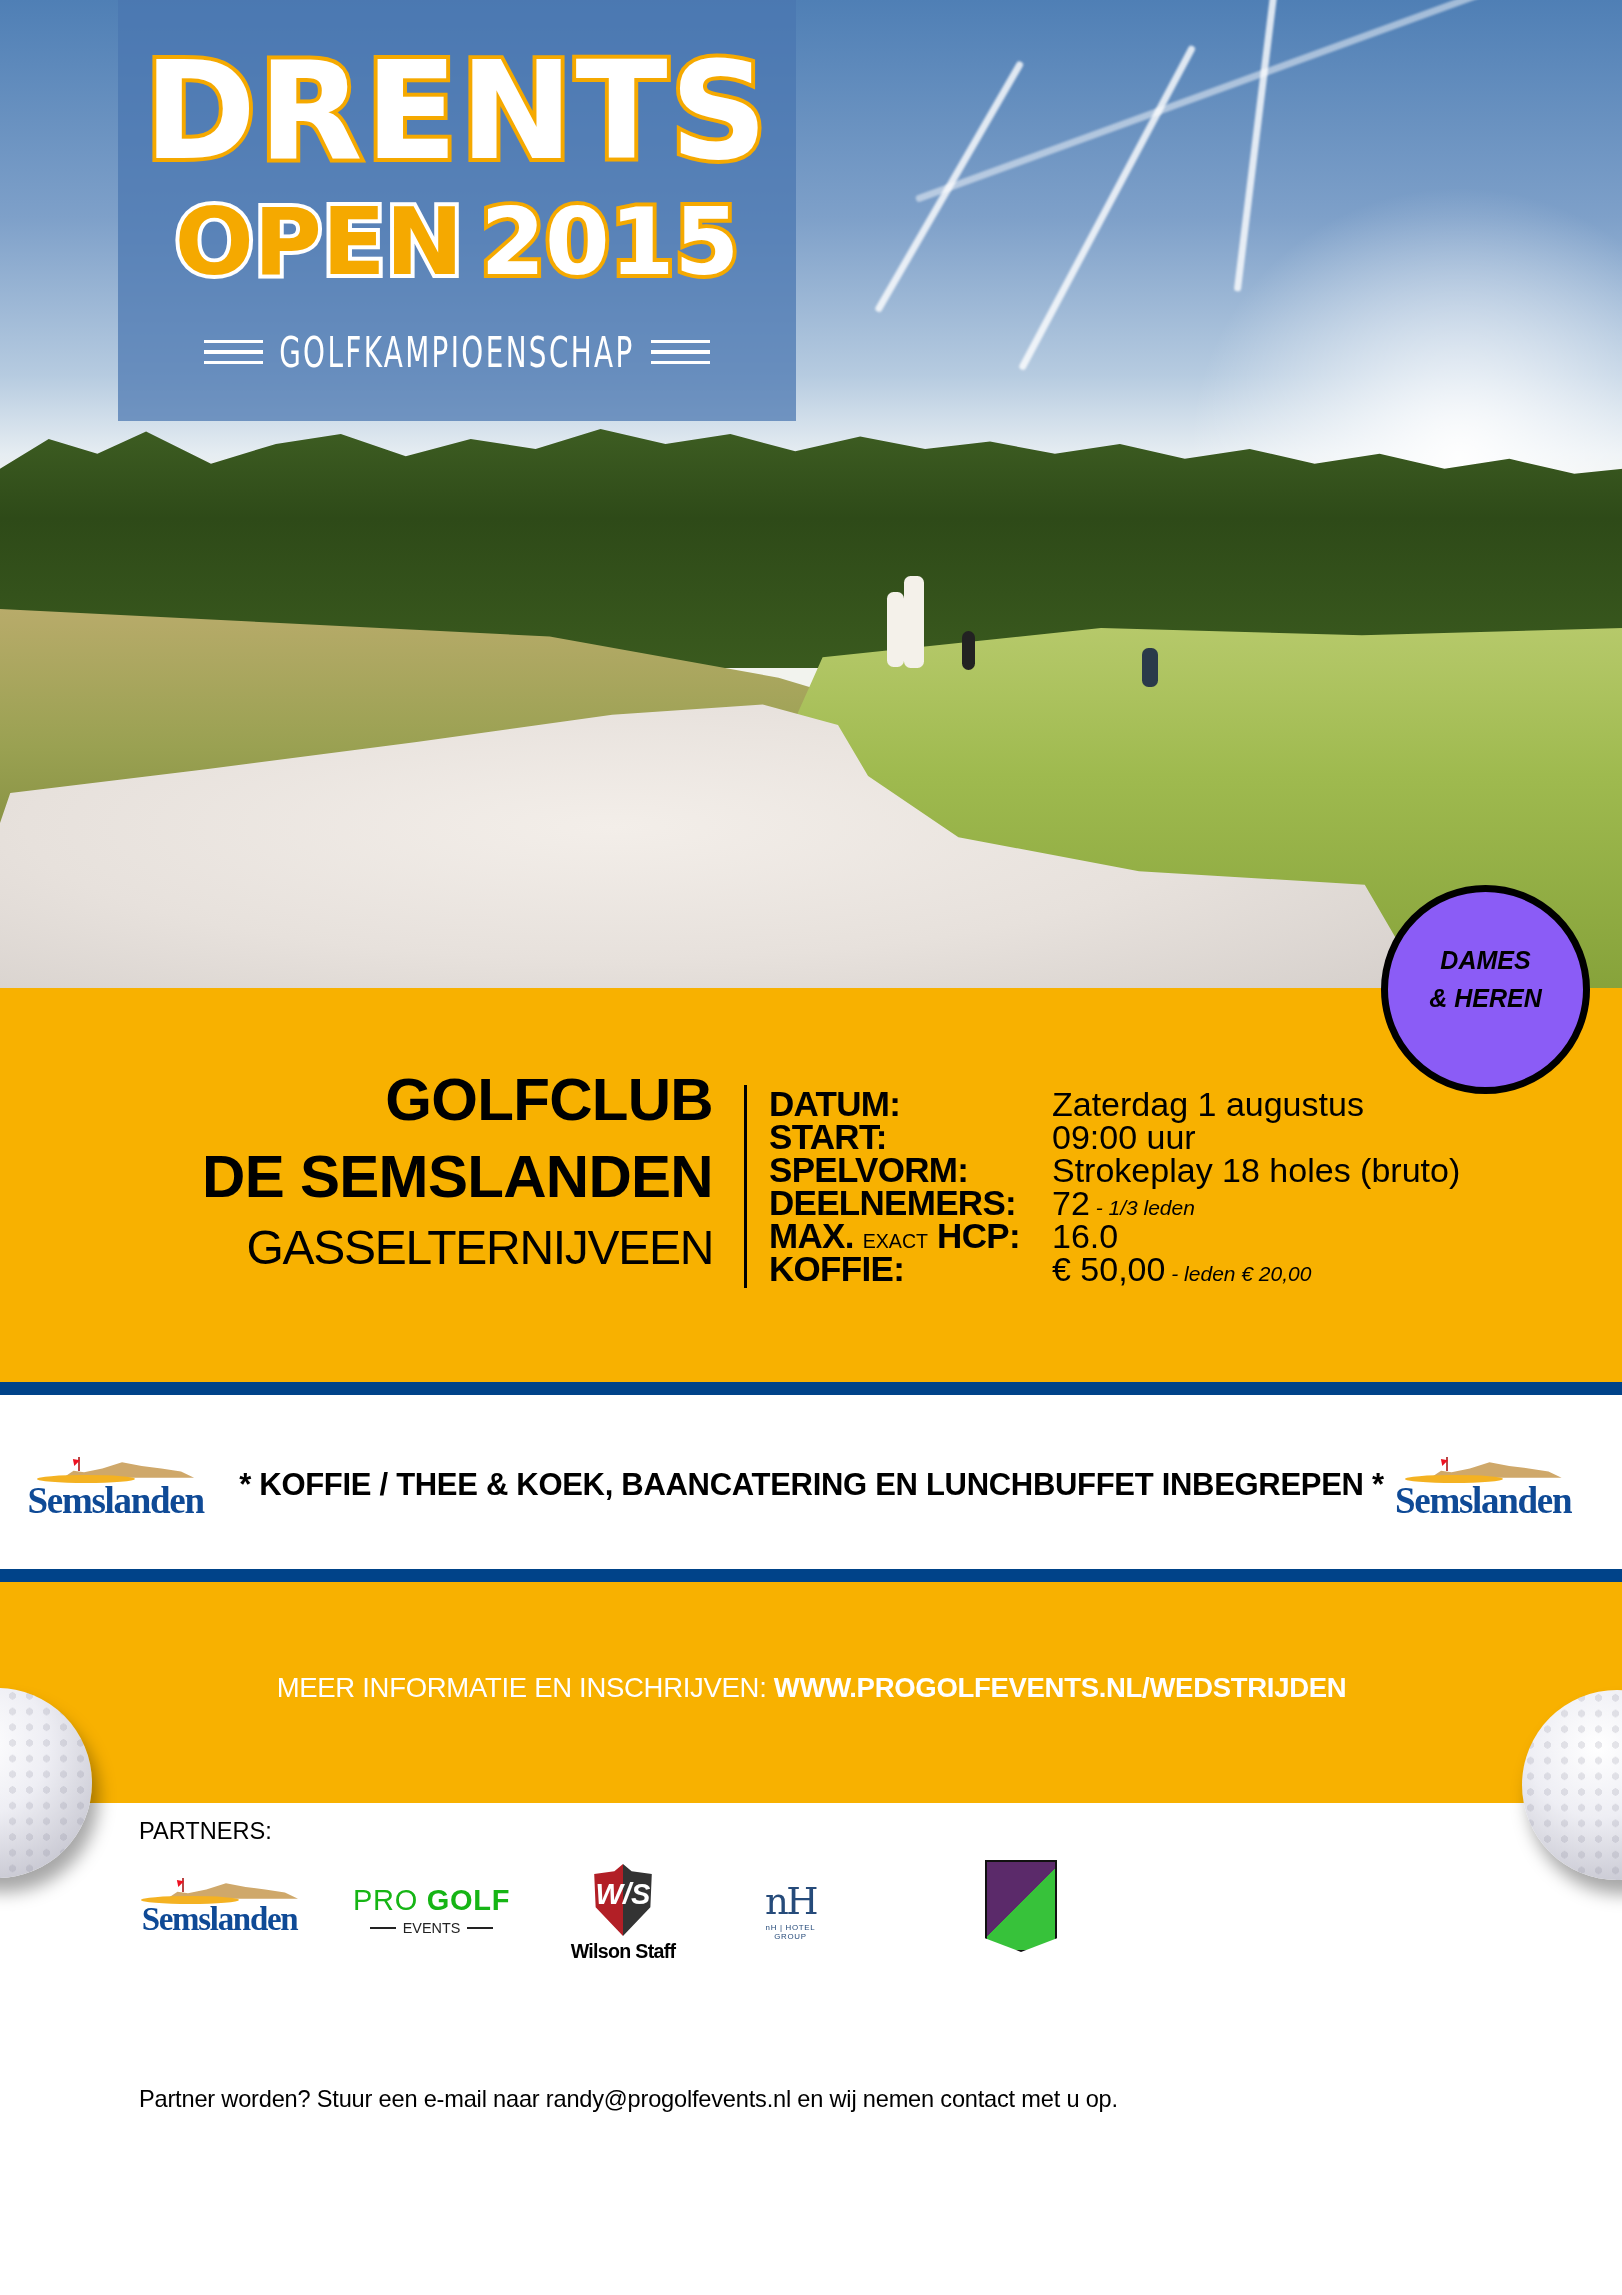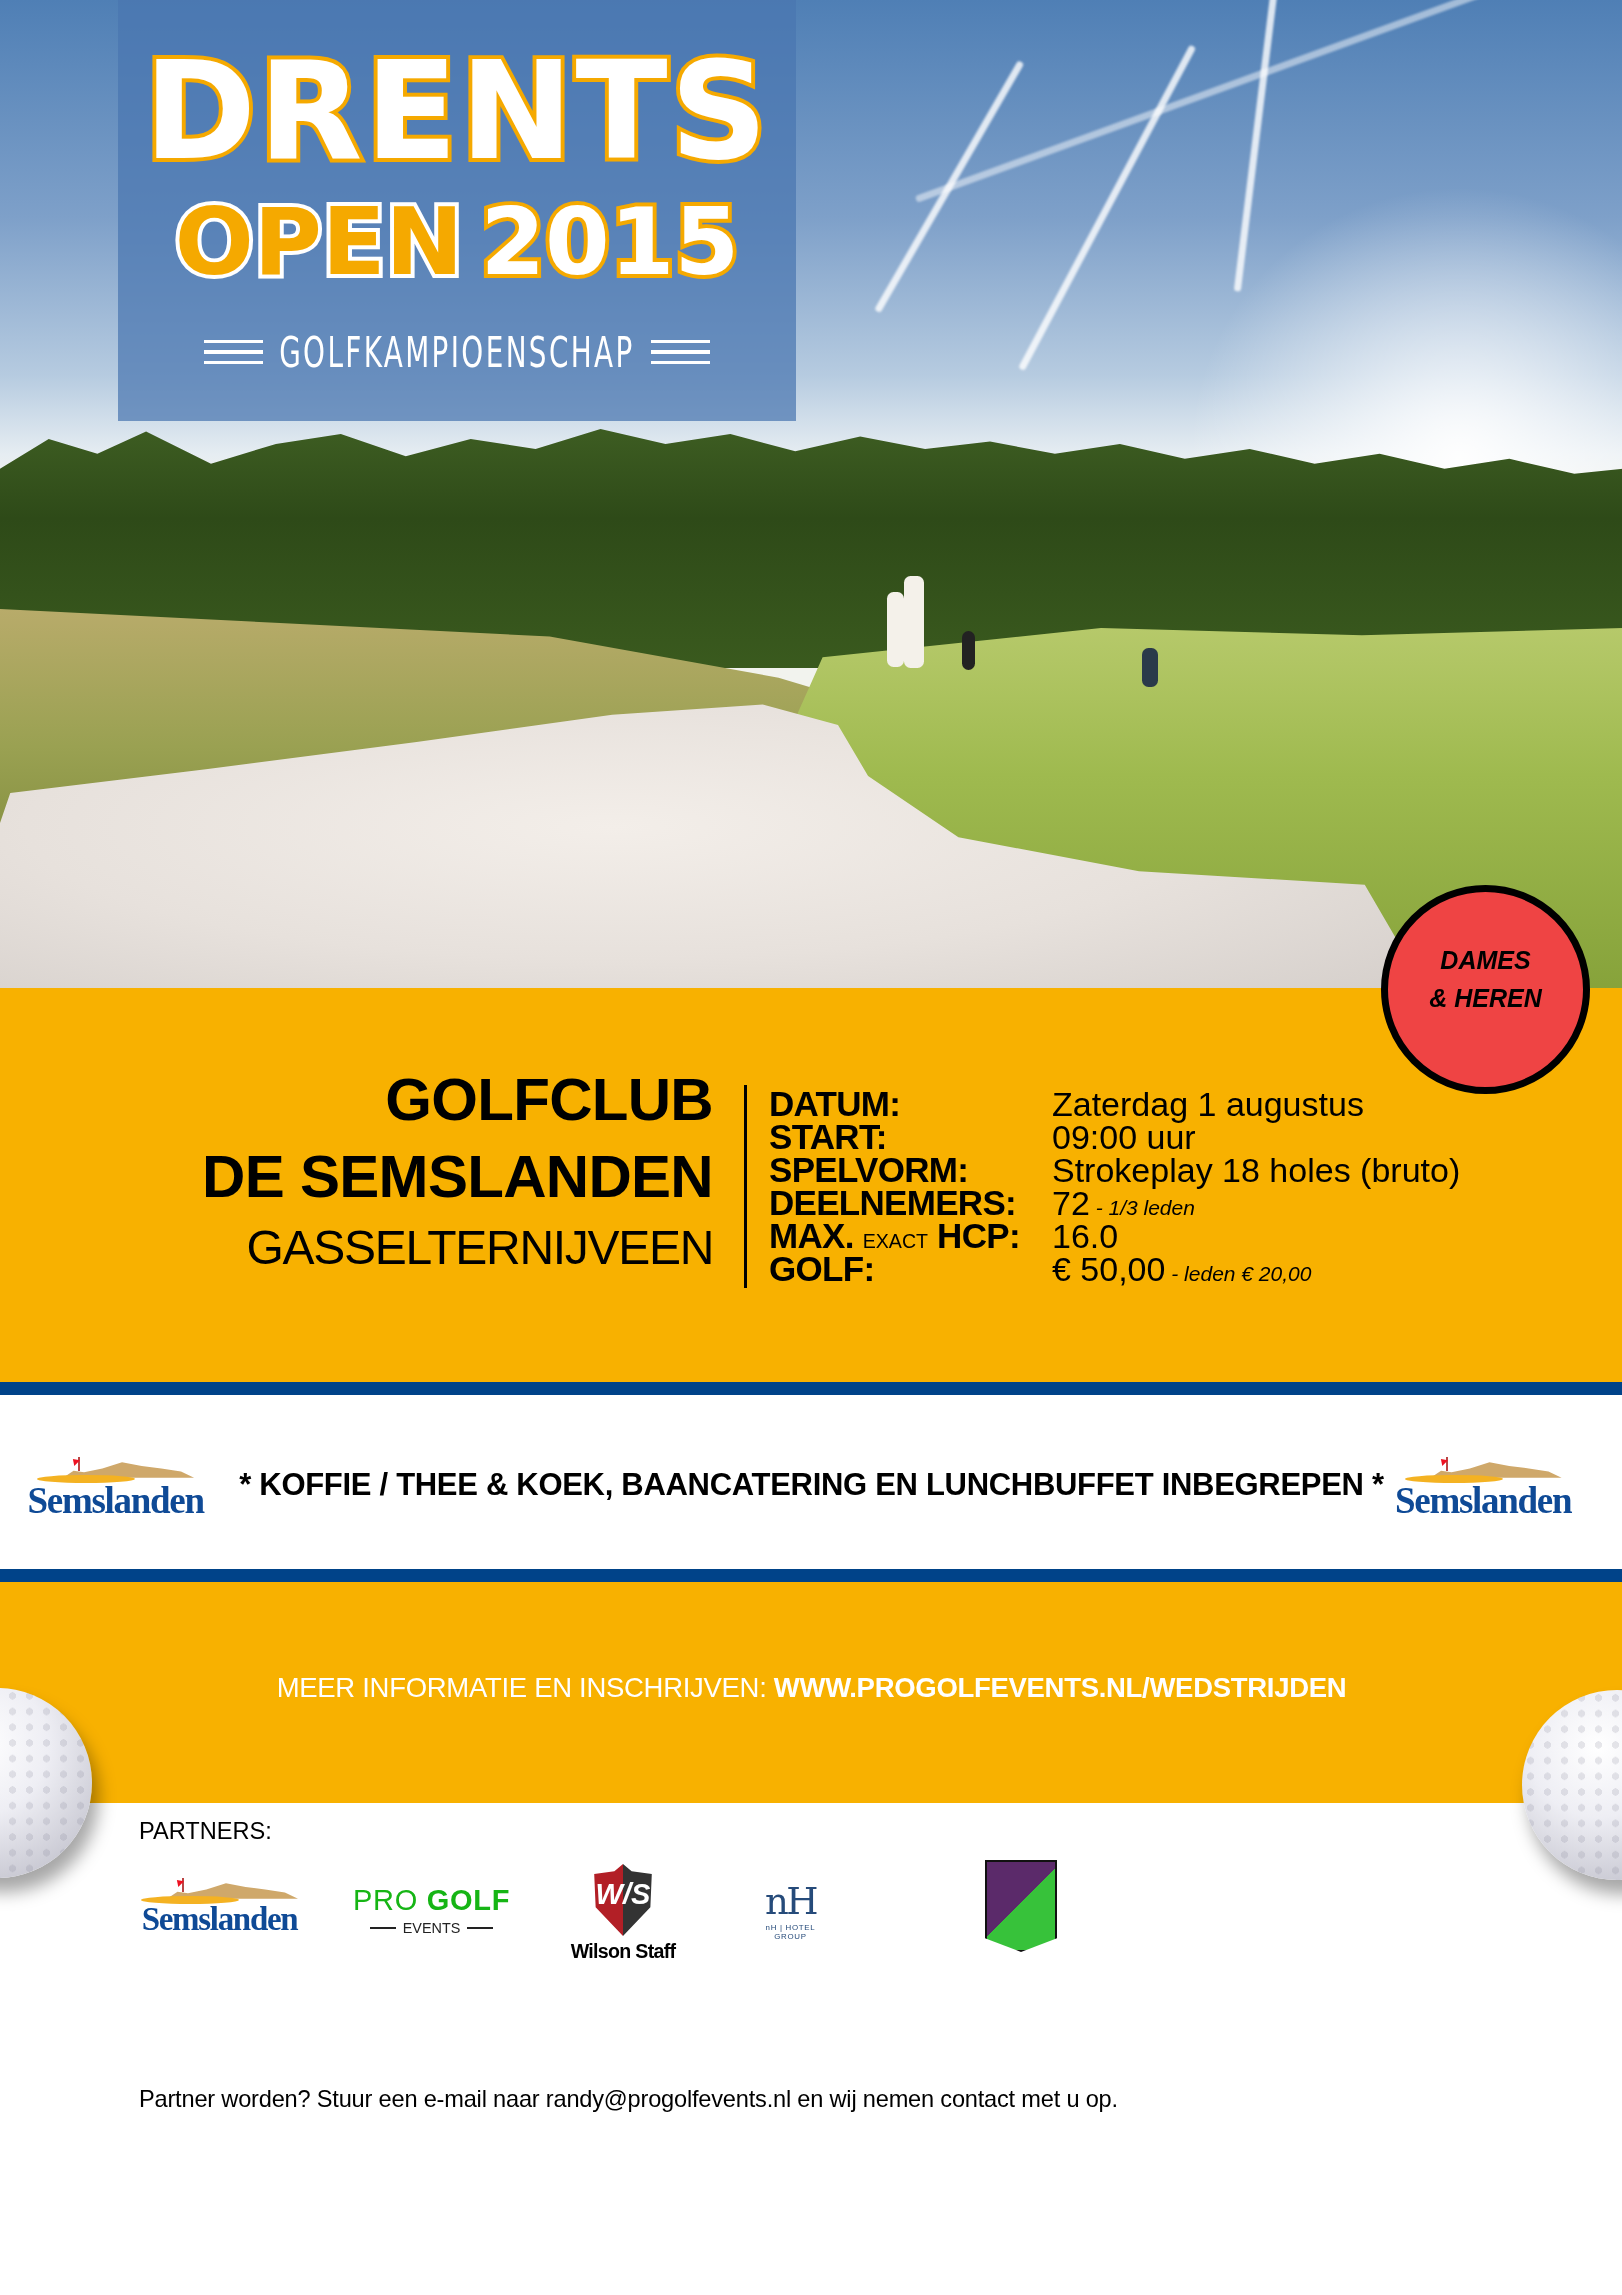--- a/index.html
+++ b/index.html
@@ -50,21 +50,21 @@
     .divider { position: absolute; left: 744px; top: 97px; width: 3.3px; height: 203px; background: #000; }
     .details { position: absolute; left: 769px; top: 98px; }
     .drow { display: flex; align-items: baseline; height: 33px; }
     .dlabel { width: 283px; font-weight: bold; font-size: 35px; letter-spacing: -0.7px; line-height: 1; white-space: nowrap; }
     .dlabel small { font-weight: normal; font-size: 19.6px; letter-spacing: 0; }
     .dvalue { font-size: 34px; line-height: 1; white-space: nowrap; }
     .dvalue em { font-size: 21px; }
 
     
     .badge { position: absolute; left: 1381px; top: 885px; width: 209px; height: 209px; border-radius: 50%;
-      background: #ef4444; border: 7.2px solid #000; display: flex; flex-direction: column; align-items: center; justify-content: center; }
+      background: #8b5cf6; border: 7.2px solid #000; display: flex; flex-direction: column; align-items: center; justify-content: center; }
     .badge span { font-weight: bold; font-style: italic; font-size: 25px; line-height: 1.5; }
     .badge .b2 { margin-bottom: 19.6px; }
 
     
     .stripe { position: absolute; left: 0; top: 1382px; width: 1623px; height: 200px; background: #fff;
       border-top: 13.7px solid #004389; border-bottom: 13.7px solid #004389; }
     .stripe-text { position: absolute; left: 0; width: 100%; top: 72px; text-align: center; font-weight: bold; font-size: 31px; letter-spacing: -0.3px; }
     .logo-sems { position: absolute; display: flex; flex-direction: column; align-items: center; }
     .logo-sems .skyline { width: 157px; height: 29px; position: relative; }
     .logo-sems .skyline .land { position: absolute; left: 26px; right: 0; bottom: 5.2px; height: 15.7px; background: #cfa86a;
@@ -166,21 +166,21 @@
     </div>
     <div class="drow">
       <span class="dlabel">DEELNEMERS:</span>
       <span class="dvalue"><span>72</span><em> - 1/3 leden</em></span>
     </div>
     <div class="drow">
       <span class="dlabel"><span>MAX.</span> <small>EXACT</small> <span>HCP:</span></span>
       <span class="dvalue">16.0</span>
     </div>
     <div class="drow">
-      <span class="dlabel">GOLF:</span>
+      <span class="dlabel">KOFFIE:</span>
       <span class="dvalue"><span>€ 50,00</span><em> - leden € 20,00</em></span>
     </div>
   </div>
 </div>
 
 <div class="badge">
   <span>DAMES</span>
   <span class="b2">&amp; HEREN</span>
 </div>
 

